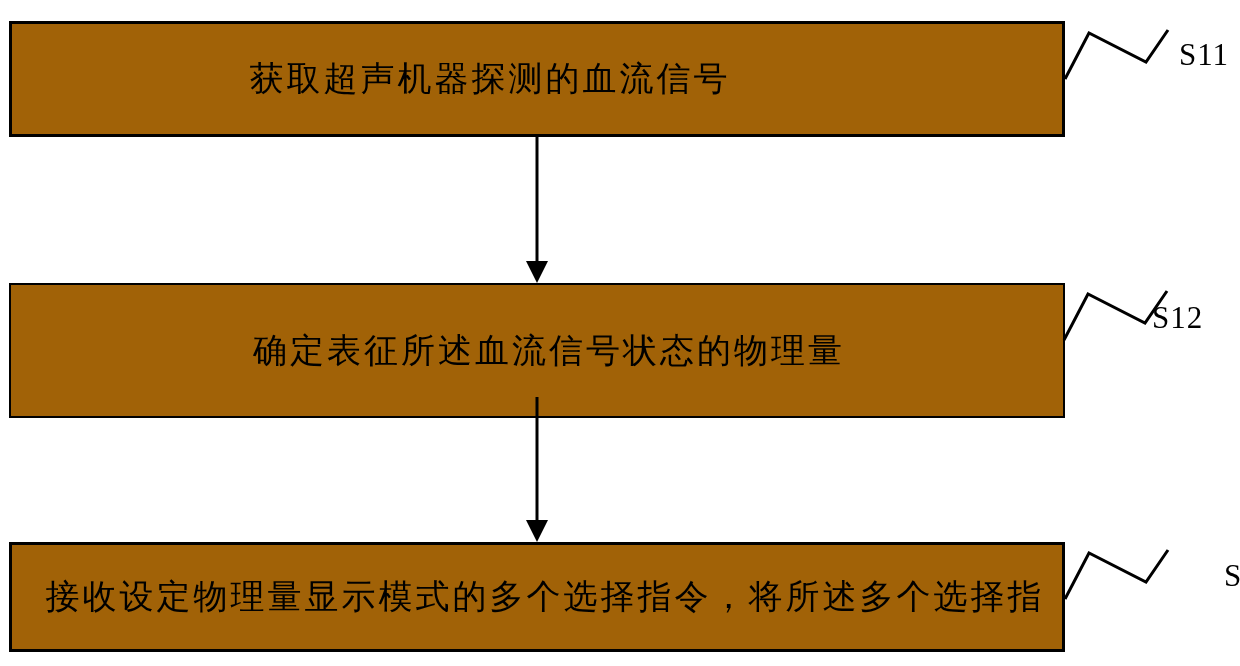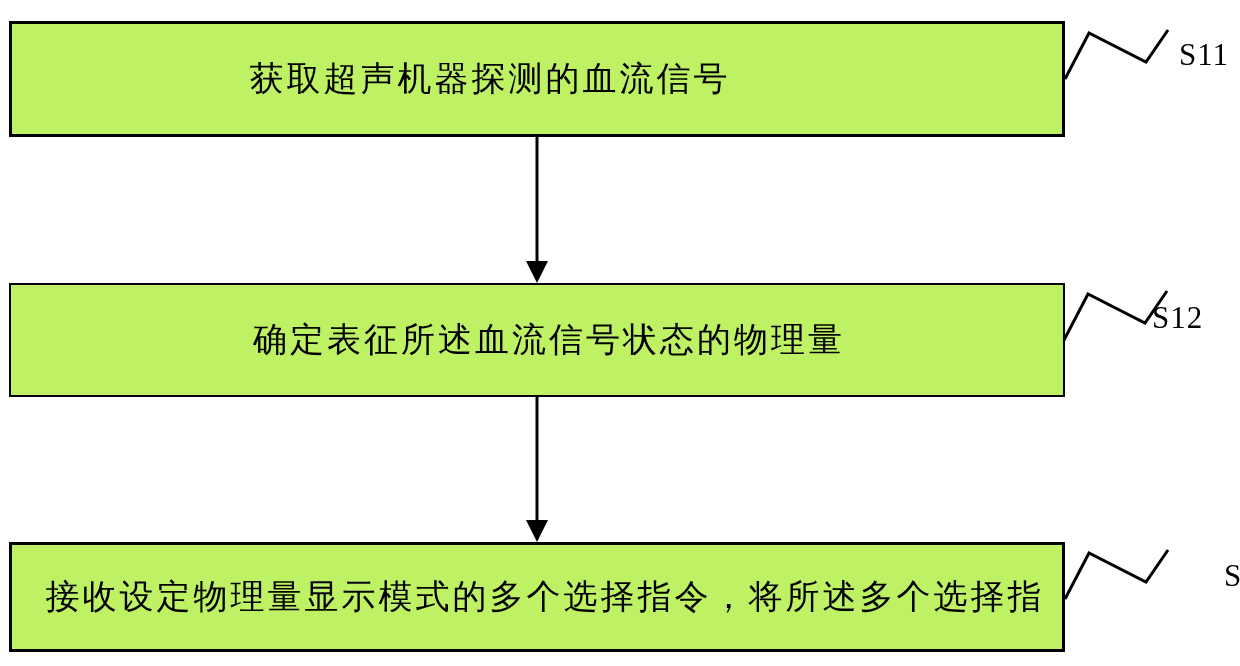--- a/index.html
+++ b/index.html
@@ -15,35 +15,35 @@
     font-family: "Liberation Serif", "DejaVu Serif", serif;
     color: #000000;
     overflow: hidden;
   }
   .flow-box {
     position: absolute;
     left: 9px;
     width: 1056px;
     box-sizing: border-box;
     border: 3px solid #000000;
-    background: #bef264;
+    background: #a16207;
     display: flex;
     flex-direction: column;
     align-items: center;
     justify-content: center;
   }
   .flow-box .box-text {
     font-size: 34px;
     letter-spacing: 3px;
     line-height: 46px;
     text-align: center;
     white-space: nowrap;
   }
   #box-s11 { top: 21px;  height: 116px; }
-  #box-s12 { top: 283px; height: 114px; border-width: 2px; }
+  #box-s12 { top: 283px; height: 135px; border-width: 2px; }
   #box-s13 { top: 542px; height: 110px; padding-left: 16px; }
   
   #box-s11 .box-content { transform: translateX(-47px); }
   #box-s12 .box-content { transform: translateX(12px); }
   .arrow-svg, .zigzag-svg {
     position: absolute;
     display: block;
   }
   #arrow-1 { left: 522px; top: 137px; }
   #arrow-2 { left: 522px; top: 397px; }

